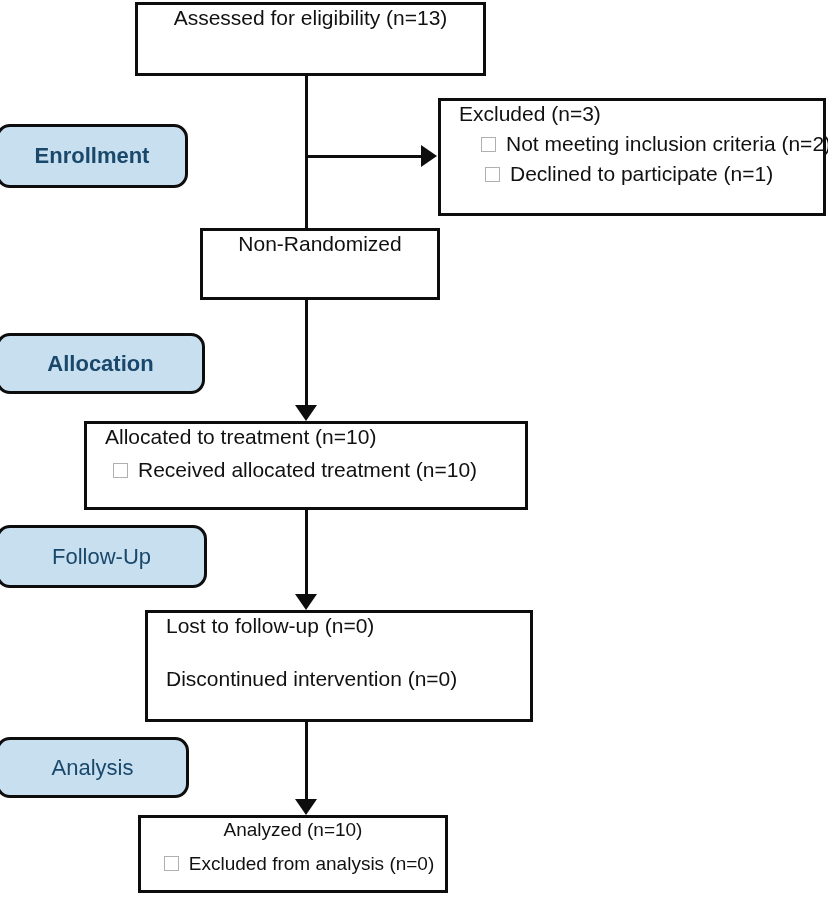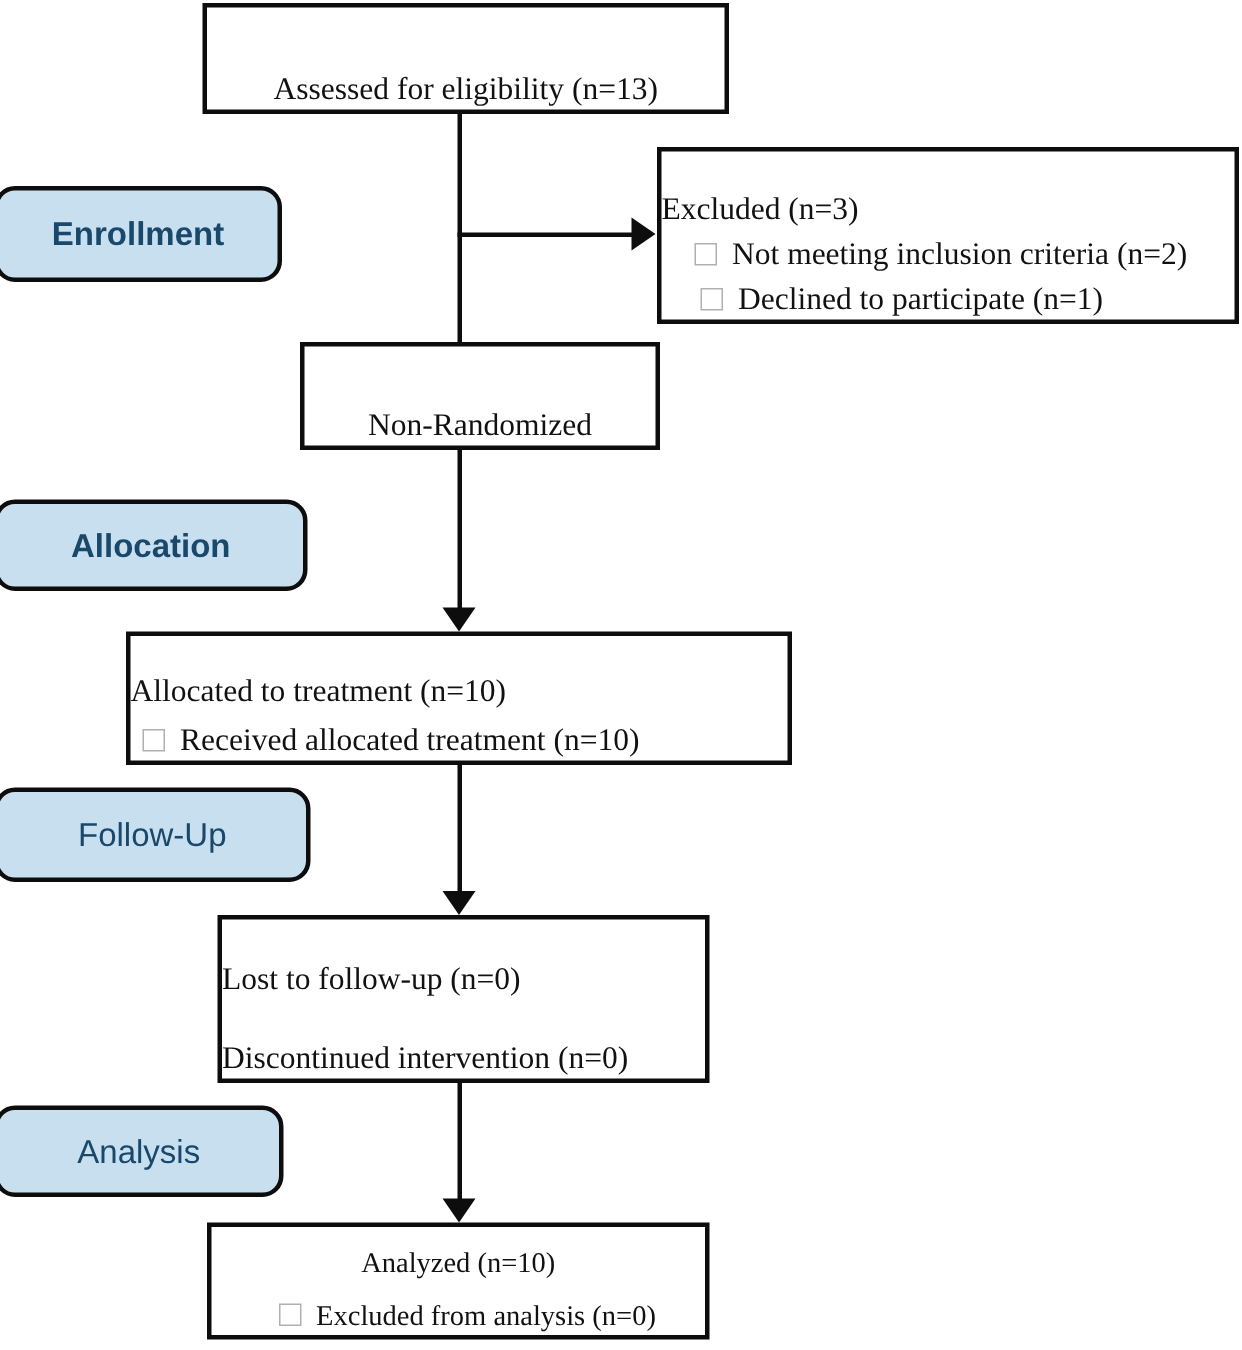--- a/index.html
+++ b/index.html
@@ -20,31 +20,30 @@
   }
 
   
   .box {
     position: absolute;
     box-sizing: border-box;
     background: #ffffff;
     border: 3px solid #0d0d0d;
     display: flex;
     flex-direction: column;
-    justify-content: flex-end;
-    font-family: Liberation Serif, serif;
+    justify-content: flex-start;
   }
   .box .line {
     font-size: 21px;
     color: #111111;
     line-height: 1.28;
     white-space: nowrap;
   }
   .box.center .line { text-align: center; }
-  .box.left { }
+  .box.left { padding-left: 18px; }
   .box.left .line { text-align: left; }
 
   .bullet-line {
     display: flex;
     align-items: baseline;
     white-space: nowrap;
   }
   .cbox {
     display: inline-block;
     width: 13px;
@@ -140,26 +139,26 @@
   </div>
 
   <div class="box left" style="left:84px; top:421px; width:444px; height:89px;">
     <div class="line">Allocated to treatment (n=10)</div>
     <div class="line bullet-line" style="margin-left:8px; margin-top:6px;">
       <span class="cbox"></span>
       <span>Received allocated treatment (n=10)</span>
     </div>
   </div>
 
-  <div class="box left" style="left:145px; top:610px; width:328px; height:112px;">
+  <div class="box left" style="left:145px; top:610px; width:388px; height:112px;">
     <div class="line">Lost to follow-up (n=0)</div>
     <div class="line" style="margin-top:26px;">Discontinued intervention (n=0)</div>
   </div>
 
-  <div class="box center" style="left:138px; top:815px; width:335px; height:78px;">
+  <div class="box center" style="left:138px; top:815px; width:310px; height:78px;">
     <div class="line" style="font-size:19px;">Analyzed (n=10)</div>
     <div class="line bullet-line" style="font-size:19px; margin-top:10px; justify-content:center;padding-left:12px;">
       <span class="cbox"></span>
       <span>Excluded from analysis (n=0)</span>
     </div>
   </div>
 
   <div class="pill bold" style="left:-4px; top:124px; width:192px; height:64px;">
     <span>Enrollment</span>
   </div>

